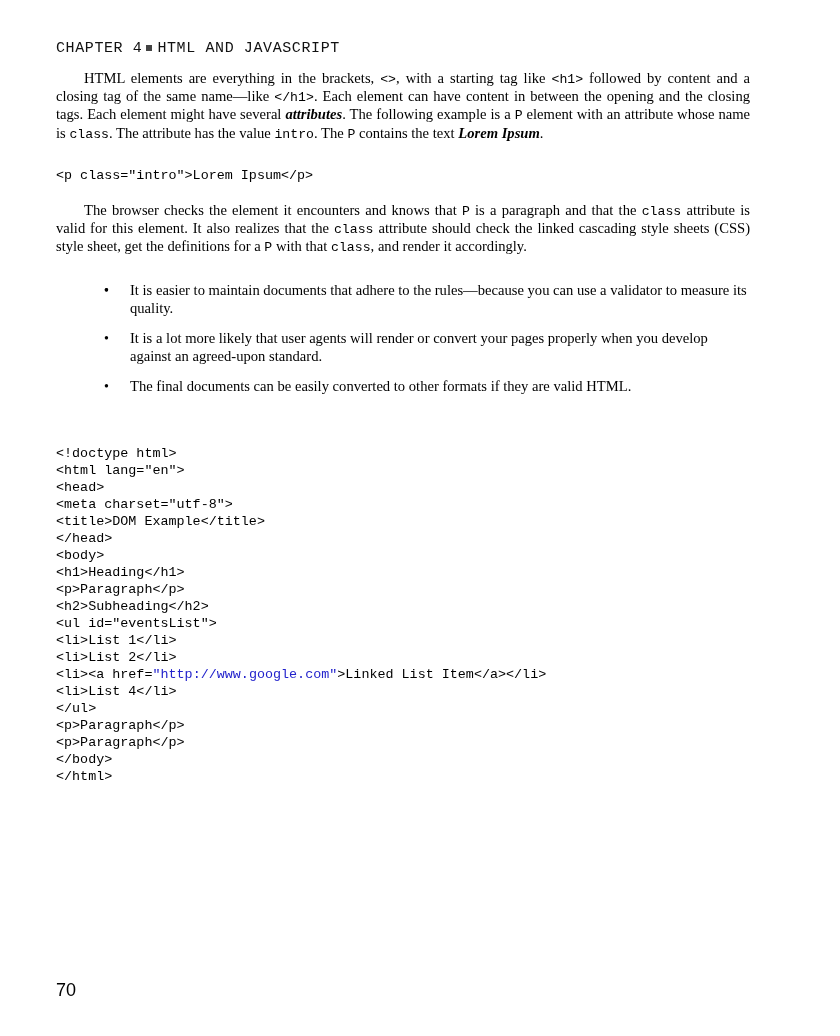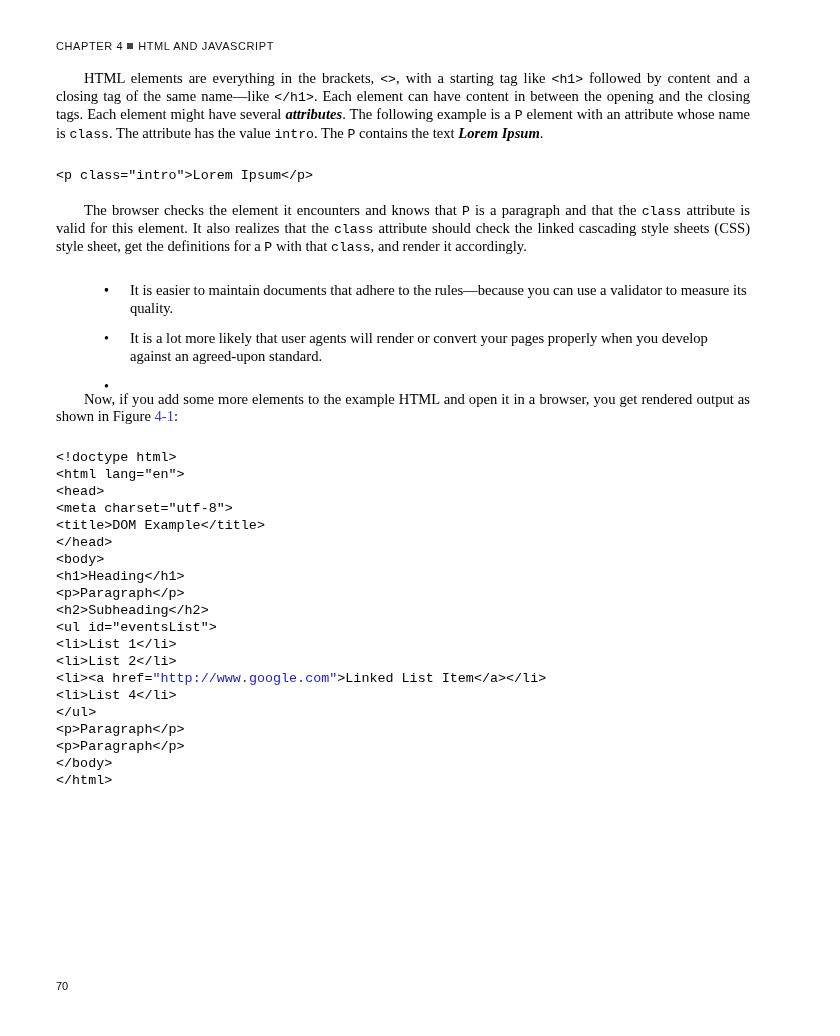--- a/index.html
+++ b/index.html
@@ -18,22 +18,22 @@
   .page {
     position: absolute;
     left: 0; top: 0;
     width: 840px;
     height: 1036px;
   }
   .running-head {
     position: absolute;
     left: 56px;
     top: 40px;
-    font-family: Liberation Sans, sans-serif;
-    font-size: 11px;
+    font-family: Liberation Mono, monospace;
+    font-size: 15px;
     letter-spacing: 0.6px;
     color: #111;
     white-space: nowrap;
     text-align: center;
   }
   .running-head .sq {
     display: inline-block;
     width: 6px;
     height: 6px;
     background: #444;
@@ -91,21 +91,21 @@
   .spacer-md { height: 18px; }
   .spacer-lg { height: 24px; }
 
   .link { color: #2a3fb5; }
 
   .folio {
     position: absolute;
     left: 56px;
     top: 980px;
     font-family: "Liberation Sans", sans-serif;
-    font-size: 11px;
+    font-size: 18px;
     color: #000;
   }
 </style>
 </head>
 <body>
 
 <div class="page">
 
   <div class="running-head">
     <span>CHAPTER 4</span><span class="sq"></span><span>HTML AND JAVASCRIPT</span>
@@ -123,26 +123,25 @@
 
     <p class="body"><span>The browser checks the element it encounters and knows that </span><span class="mono">P</span><span> is a paragraph and that the </span><span class="mono">class</span><span> attribute is valid for this element. It also realizes that the </span><span class="mono">class</span><span> attribute should check the linked cascading style sheets (CSS) style sheet, get the definitions for a </span><span class="mono">P</span><span> with that </span><span class="mono">class</span><span>, and render it accordingly.</span></p>
 
 
     <div class="spacer-sm"></div>
 
     <ul class="bullets">
       <li><span class="bullet">•</span></li>
       <li><span class="bullet">•</span><span>It is easier to maintain documents that adhere to the rules—because you can use a validator to measure its quality.</span></li>
       <li><span class="bullet">•</span><span>It is a lot more likely that user agents will render or convert your pages properly when you develop against an agreed-upon standard.</span></li>
-      <li><span class="bullet">•</span></li>
+      <li><span class="bullet">•</span><span>The final documents can be easily converted to other formats if they are valid HTML.</span></li>
     </ul>
 
     <div class="spacer-sm"></div>
 
-    <p class="body"><span>Now, if you add some more elements to the example HTML and open it in a browser, you get rendered output as shown in Figure </span><span class="link">4-1</span><span>:</span></p>
 
     <div class="spacer-lg"></div>
 
     <div class="code-block"><div class="code-line">&lt;!doctype html&gt;</div><div class="code-line">&lt;html lang="en"&gt;</div><div class="code-line">&lt;head&gt;</div><div class="code-line">&lt;meta charset="utf-8"&gt;</div><div class="code-line">&lt;title&gt;DOM Example&lt;/title&gt;</div><div class="code-line">&lt;/head&gt;</div><div class="code-line">&lt;body&gt;</div><div class="code-line">&lt;h1&gt;Heading&lt;/h1&gt;</div><div class="code-line">&lt;p&gt;Paragraph&lt;/p&gt;</div><div class="code-line">&lt;h2&gt;Subheading&lt;/h2&gt;</div><div class="code-line">&lt;ul id="eventsList"&gt;</div><div class="code-line">&lt;li&gt;List 1&lt;/li&gt;</div><div class="code-line">&lt;li&gt;List 2&lt;/li&gt;</div><div class="code-line"><span>&lt;li&gt;&lt;a href=</span><span class="str">"</span><span class="str">http://www.google.com</span><span class="str">"</span><span>&gt;Linked List Item&lt;/a&gt;&lt;/li&gt;</span></div><div class="code-line">&lt;li&gt;List 4&lt;/li&gt;</div><div class="code-line">&lt;/ul&gt;</div><div class="code-line">&lt;p&gt;Paragraph&lt;/p&gt;</div><div class="code-line">&lt;p&gt;Paragraph&lt;/p&gt;</div><div class="code-line">&lt;/body&gt;</div><div class="code-line">&lt;/html&gt;</div></div>
 
   </div>
 
   <div class="folio">70</div>
 
 </div>

